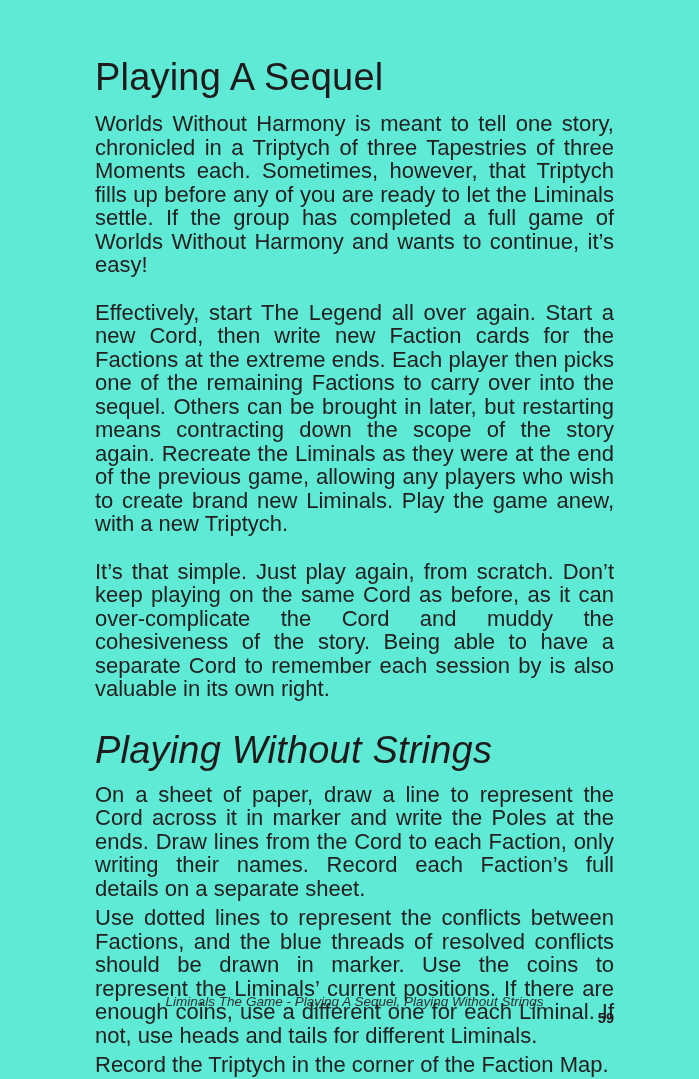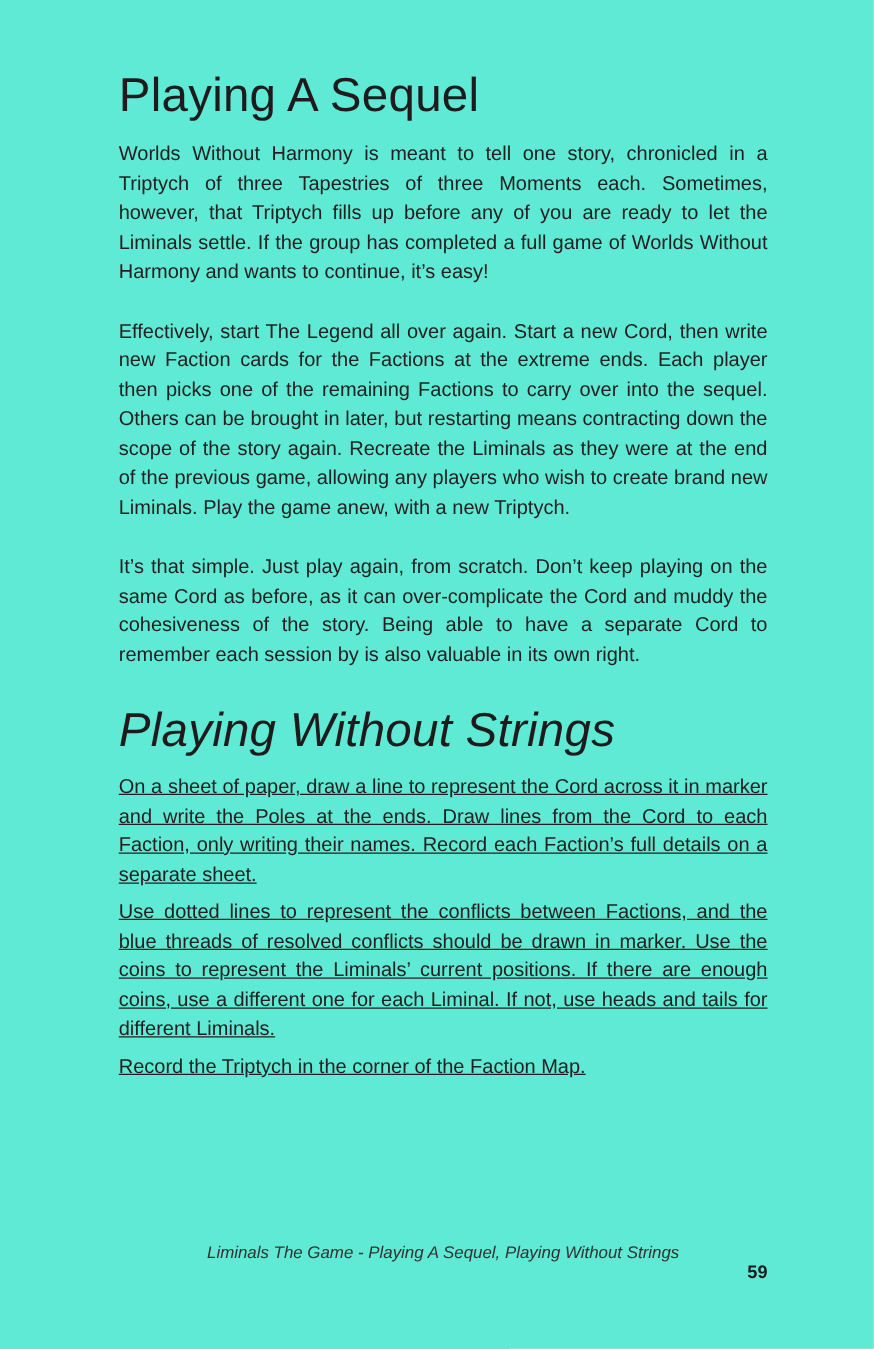--- a/index.html
+++ b/index.html
@@ -28,29 +28,28 @@
     letter-spacing: 0.2px;
     margin: 0 0 12px 0;
     color: #1f1b1c;
   }
   .heading.second {
     margin-top: 26px;
     margin-bottom: 10px;
     font-style: italic;
   }
   p.body {
-    font-size: 16px;
+    font-size: 22px;
     line-height: 23.5px;
     text-align: justify;
     margin: 0 0 24px 0;
     color: #242021;
   }
   p.body.tight {
     margin: 0 0 6px 0;
-    text-decoration: underline;
   }
   p.body.tight:last-child {
     margin-bottom: 0;
   }
   .footer {
     position: absolute;
     left: 95px;
     width: 519px;
     top: 993px;
     height: 20px;

